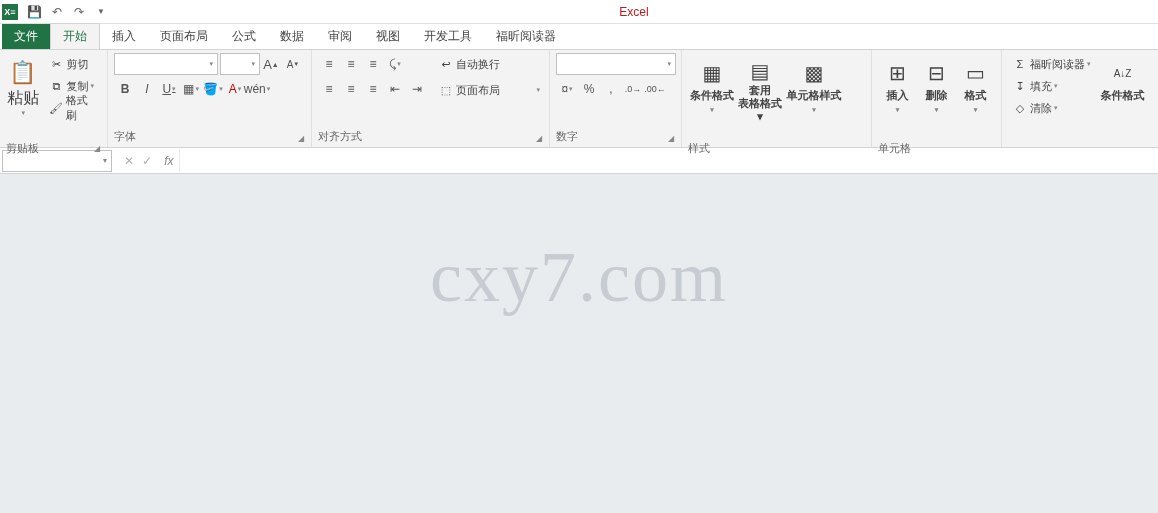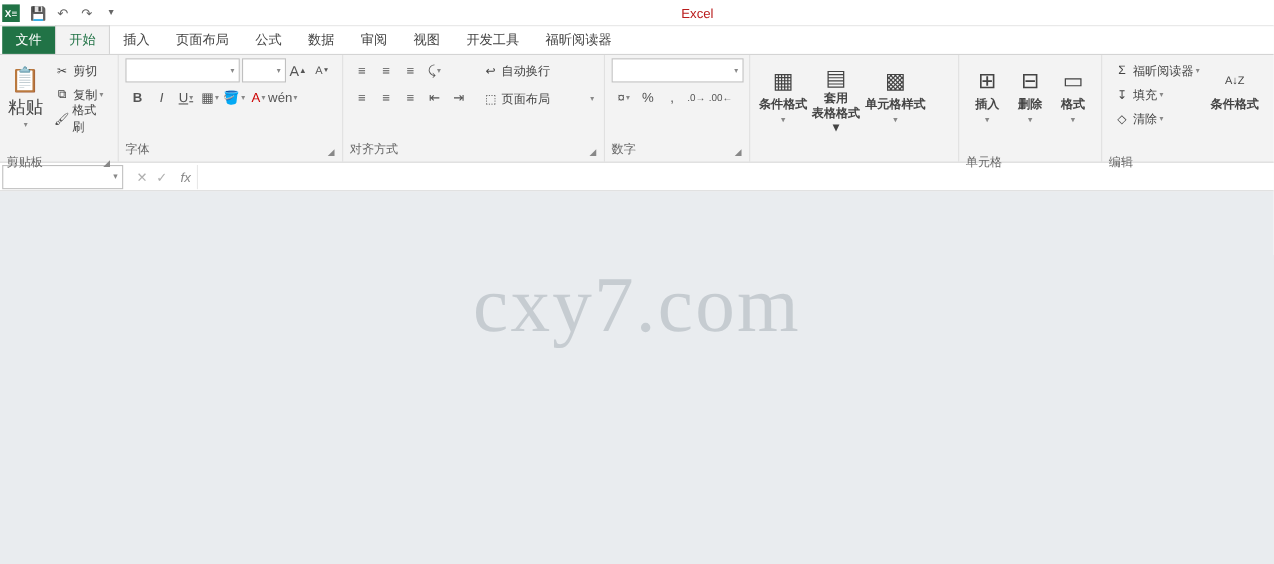--- a/index.html
+++ b/index.html
@@ -190,20 +190,21 @@
         </div>
       <div class="big-btn">
           <div class="bi">▤</div>
           <div class="bl" style="white-space:pre-line;">套用<br>表格格式▾</div>
         </div>
       <div class="big-btn" style="width:60px;">
           <div class="bi">▩</div>
           <div class="bl"><span>单元格样式</span><br><span style="font-size:7px;color:#888;">▾</span></div>
         </div>
     </div>
+    <div class="group-label"><span>样式</span></div>
   </div>
 
   <div class="group" style="width:130px;">
     <div class="group-body">
       <div class="big-btn" style="width:40px;">
           <div class="bi">⊞</div>
           <div class="bl"><span>插入</span><br><span style="font-size:7px;color:#888;">▾</span></div>
         </div>
       <div class="big-btn" style="width:40px;">
           <div class="bi">⊟</div>
@@ -234,21 +235,20 @@
             <span class="ic">◇</span>
             <span>清除</span>
             <span style="font-size:7px;color:#888;margin-left:2px;">▾</span>
           </div>
       </div>
       <div class="big-btn" style="width:48px;margin-left:4px;">
           <div class="bi" style="font-size:10px;">A↓Z</div>
           <div class="bl">条件格式</div>
         </div>
     </div>
-    <div class="group-label"><span>编辑</span></div>
   </div>
 
 </div>
 
 <div class="fbar">
   <div class="namebox">
       <span class="dd">▾</span>
     </div>
   <div class="fbtns">
     <span>✕</span>

